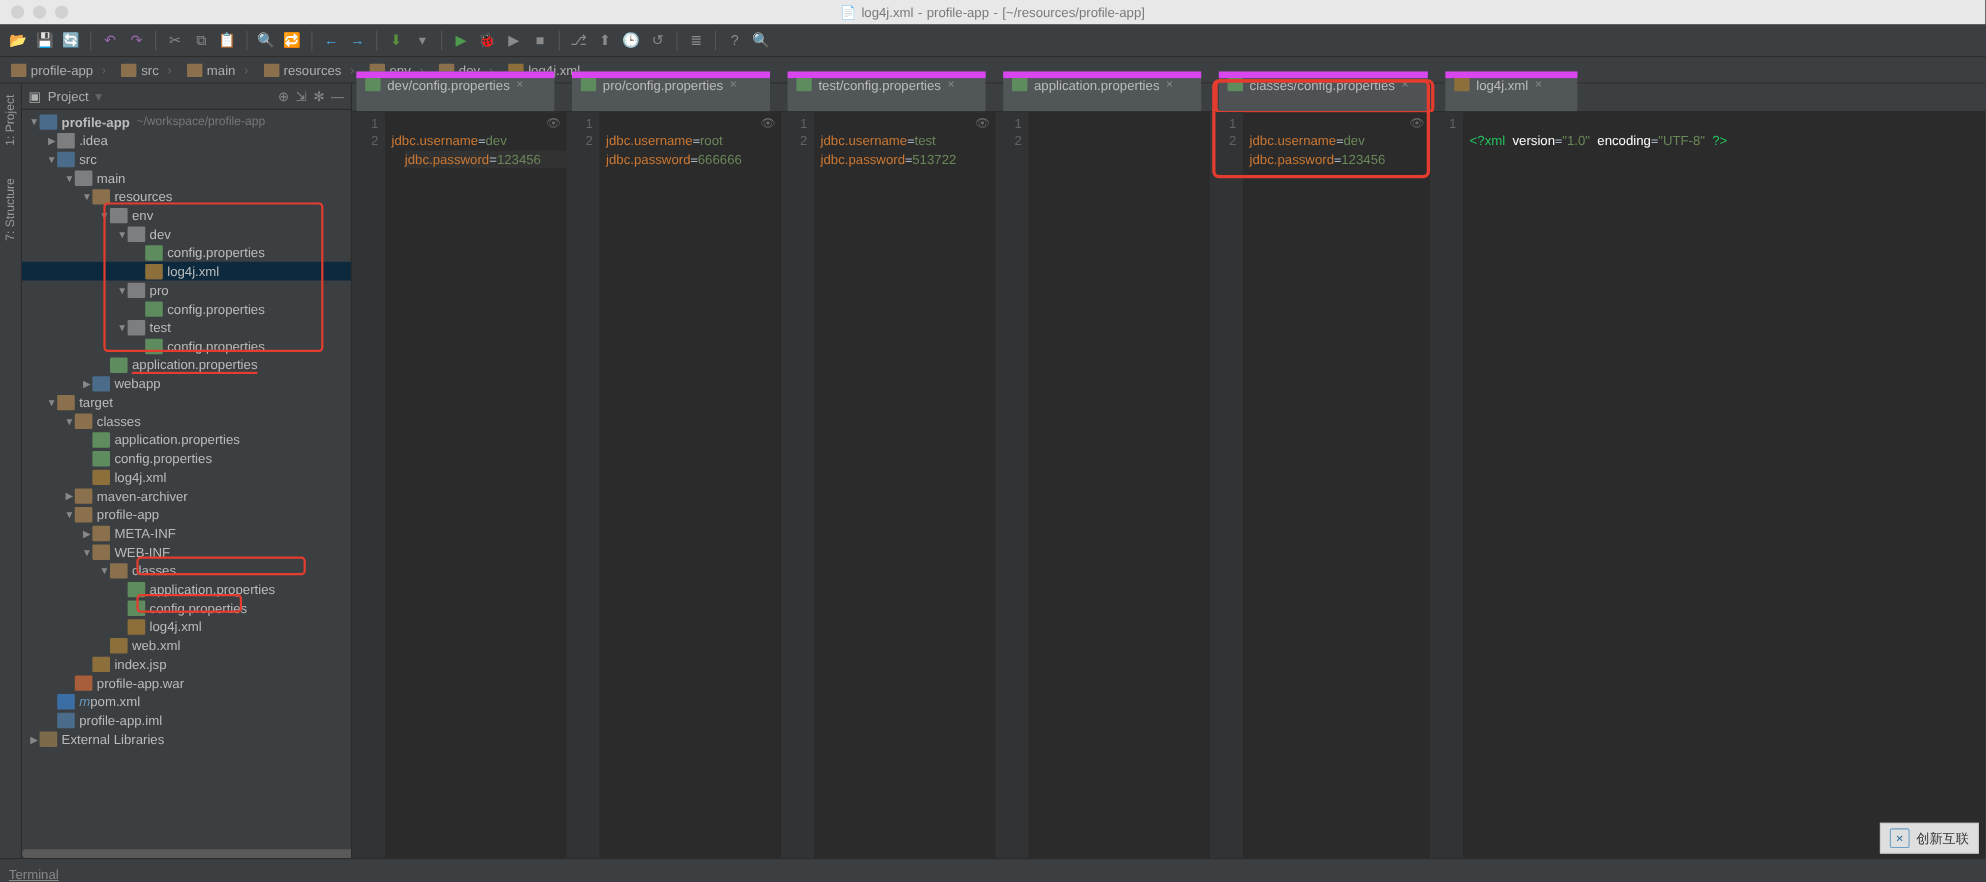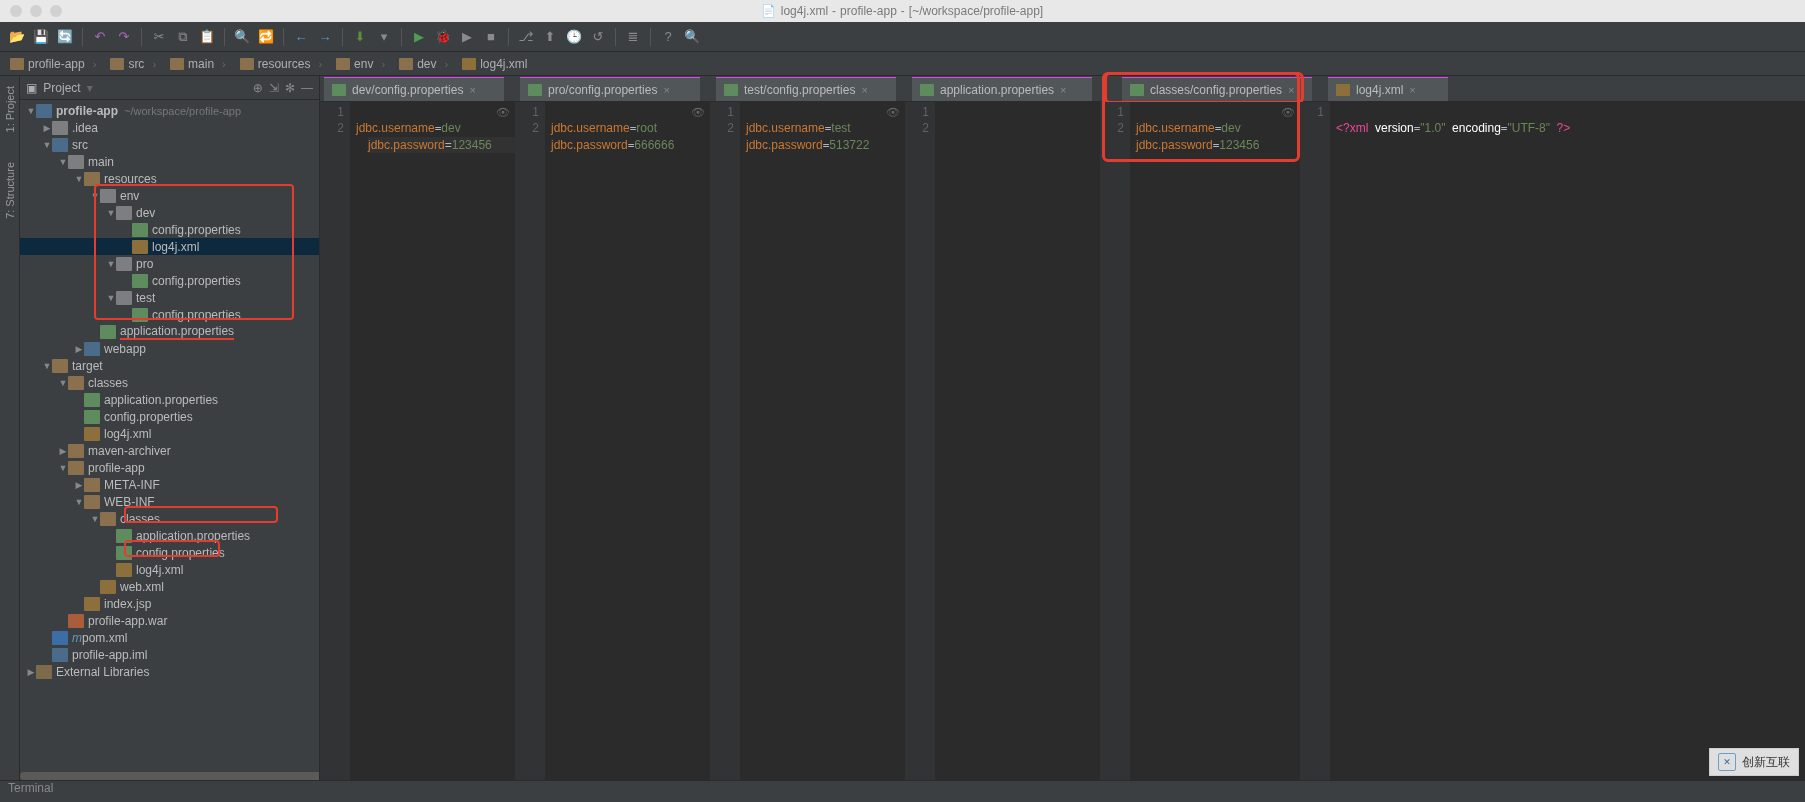--- a/index.html
+++ b/index.html
@@ -54,38 +54,38 @@
 .node.selected { background:#0d293e; }
 .d0{padding-left:6px}.d1{padding-left:22px}.d2{padding-left:38px}.d3{padding-left:54px}.d4{padding-left:70px}.d5{padding-left:86px}.d6{padding-left:102px}
 
 
 .redbox { position:absolute; border:2px solid #e43c2e; border-radius:4px; pointer-events:none; }
 .underline-red { border-bottom:2px solid #e43c2e; }
 
 
 .editors { flex:1; display:flex; flex-direction:column; }
 .tabbar { height:26px; background:#3c3f41; display:flex; align-items:flex-end; border-bottom:1px solid #2b2b2b; position:relative; }
-.etab { height:24px; display:flex; align-items:center; gap:6px; padding:0 8px; background:#515658; color:#bbbbbb; font-size:11px; margin-right:2px; cursor:pointer; border-top:1px solid #d946ef; position:relative; }
+.etab { height:36px; display:flex; align-items:flex-start; gap:6px; padding:0 8px; background:#515658; color:#bbbbbb; font-size:11px; margin-right:2px; cursor:pointer; border-top:6px solid #d946ef; position:relative; }
 .etab .close { color:#888; cursor:pointer; font-size:11px; }
 .etab .ic { width:14px; height:12px; display:inline-block; border-radius:1px; }
 .etab .ic.p { background:#5e8c5e; } .etab .ic.x { background:#8c6f3a; }
 .etab.active { background:#4e5254; }
 .tabhl { position:absolute; border:3px solid #e43c2e; border-radius:6px; pointer-events:none; top:-4px; height:32px; }
 
 .editor-row { flex:1; display:flex; position:relative; }
 .pane { border-right:1px solid #2b2b2b; display:flex; background:#2b2b2b; position:relative; }
 .gutter { width:30px; background:#313335; color:#606366; text-align:right; padding:2px 6px 0 0; font-family:Menlo,Consolas,monospace; font-size:11px; line-height:16px; }
 .code { flex:1; padding:2px 6px 0 6px; font-family:Menlo,Consolas,monospace; font-size:11px; line-height:16px; white-space:pre; position:relative; color:#a9b7c6; }
-.k { color:#cc7832;text-align:center; } .s { color:#6a8759; } .c { color:#808080; } .t { color:#ec4899; } .a{ color:#ffffff; } .v{ color:#6a8759; }
+.k { color:#cc7832;text-align:center; } .s { color:#6a8759; } .c { color:#808080; } .t { color:#22c55e; } .a{ color:#ffffff; } .v{ color:#6a8759; }
 .line-hl { background:#323232; display:inline-block; width:100%;margin-left:12px; }
 .eye { position:absolute; right:4px; top:2px; color:#666; font-size:11px; }
 .pane-hl { position:absolute; border:3px solid #e43c2e; border-radius:6px; pointer-events:none; }
 
 
-.status { position:absolute; left:0; right:0; bottom:0; height:22px; background:#3c3f41; border-top:1px solid #2b2b2b; display:flex; align-items:flex-start; padding:0 8px; color:#888; font-size:11px; }
+.status { position:absolute; left:0; right:0; bottom:0; height:22px; background:#3c3f41; border-top:1px solid #2b2b2b; display:flex; align-items:flex-end; padding:0 8px; color:#888; font-size:11px;text-decoration:underline; }
 
 
 .watermark { position:absolute; right:6px; bottom:26px; background:rgba(255,255,255,0.85); padding:4px 8px; font-size:12px; color:#333; border:1px solid #ccc; display:flex; gap:6px; align-items:center; }
 .watermark .logo { width:18px; height:18px; border:1px solid #6aa0c7; border-radius:2px; display:flex; align-items:center; justify-content:center; font-size:9px; color:#2a6da0; }
 
 
 .hscroll { position:absolute; left:0; bottom:0; height:10px; width:100%; background:#3c3f41; }
 .hthumb { position:absolute; bottom:0; height:8px; background:#5a5a5a; border-radius:4px; }
 </style>
 </head>
@@ -96,21 +96,21 @@
     <div class="dot"></div>
     <div class="dot"></div>
     <div class="dot"></div>
   </div>
   <div class="titlecenter">
     <span>📄</span>
     <span>log4j.xml</span>
     <span> - </span>
     <span>profile-app</span>
     <span> - </span>
-    <span>[~/workspace/profile-app]</span>
+    <span>[~/resources/profile-app]</span>
   </div>
 </div>
 
 <div class="toolbar">
   <div class="tbtn">📂</div>
   <div class="tbtn">💾</div>
   <div class="tbtn">🔄</div>
   <div class="tsep"></div>
   <div class="tbtn" style="color:#a169b3">↶</div>
   <div class="tbtn" style="color:#a169b3">↷</div>
@@ -395,21 +395,21 @@
       <div class="etab" style="margin-left:14px; width:180px">
           <span class="ic p"></span>
           <span>test/config.properties</span>
           <span class="close">×</span>
         </div>
       <div class="etab" style="margin-left:14px; width:180px">
           <span class="ic p"></span>
           <span>application.properties</span>
           <span class="close">×</span>
         </div>
-      <div class="etab active" style="margin-left:28px; width:190px">
+      <div class="etab active" style="margin-left:14px; width:190px">
           <span class="ic p"></span>
           <span>classes/config.properties</span>
           <span class="close">×</span>
         </div>
       <div class="etab" style="margin-left:14px; width:120px">
           <span class="ic x"></span>
           <span>log4j.xml</span>
           <span class="close">×</span>
         </div>
       <div class="tabhl" style="left:784px; width:200px;"></div>

